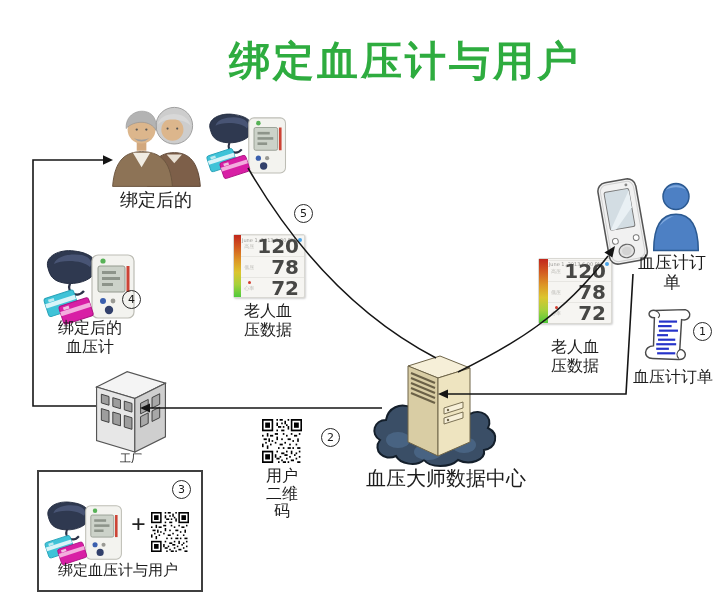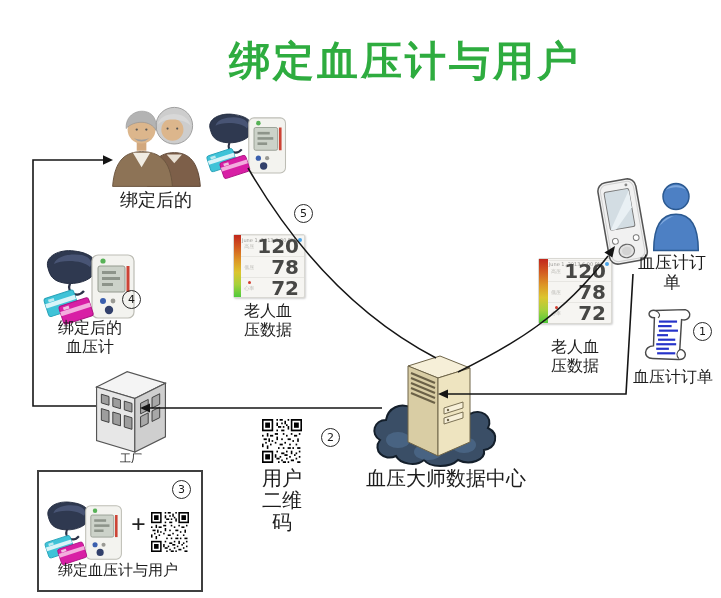--- a/index.html
+++ b/index.html
@@ -248,21 +248,21 @@
     </svg>
   </div>
   <div class="lbl node" style="left:92px;top:452px;width:78px;font-size:11px;">工厂</div>
 
   <div class="abs node" style="left:262px;top:419px;">
     <svg width="40" height="44" viewBox="0 0 25 25" preserveAspectRatio="none">
         <use href="#sym-qr"></use>
       </svg>
   </div>
   <div class="step" style="left:321px;top:428px;">2</div>
-  <div class="lbl node" style="left:254px;top:467px;width:56px;font-size:20px;line-height:1.1;">
+  <div class="lbl node" style="left:254px;top:467px;width:56px;font-size:16px;line-height:1.1;">
     <span>用户</span><br>
     <span>二维</span><br>
     <span>码</span>
   </div>
 
   <div class="abs node" style="left:366px;top:350px;">
     <svg width="140" height="118" viewBox="0 0 140 118">
       <path d="M20,70 C8,70 4,84 14,90 C6,100 18,112 30,106 C34,114 50,117 58,110 C64,118 84,118 92,110 C104,116 120,110 118,100 C130,98 134,84 122,78 C128,66 114,58 104,64 C100,56 86,52 78,58 C70,50 52,50 46,58 C34,52 22,58 20,70 Z" fill="#3a4e66" stroke="#141f2b" stroke-width="2"></path>
       <ellipse cx="32" cy="90" rx="12" ry="8" fill="#5c7ea4" opacity="0.45"></ellipse>
       <ellipse cx="62" cy="102" rx="14" ry="8" fill="#5c7ea4" opacity="0.45"></ellipse>

